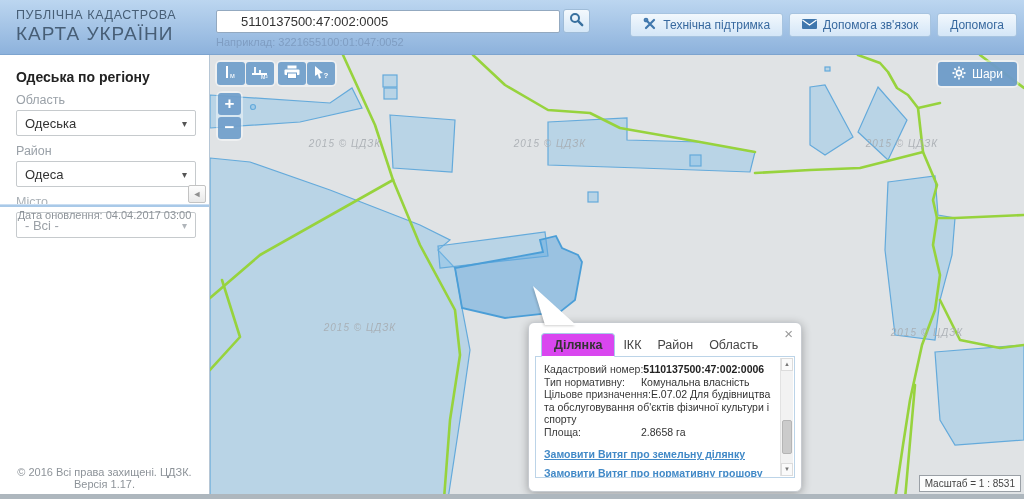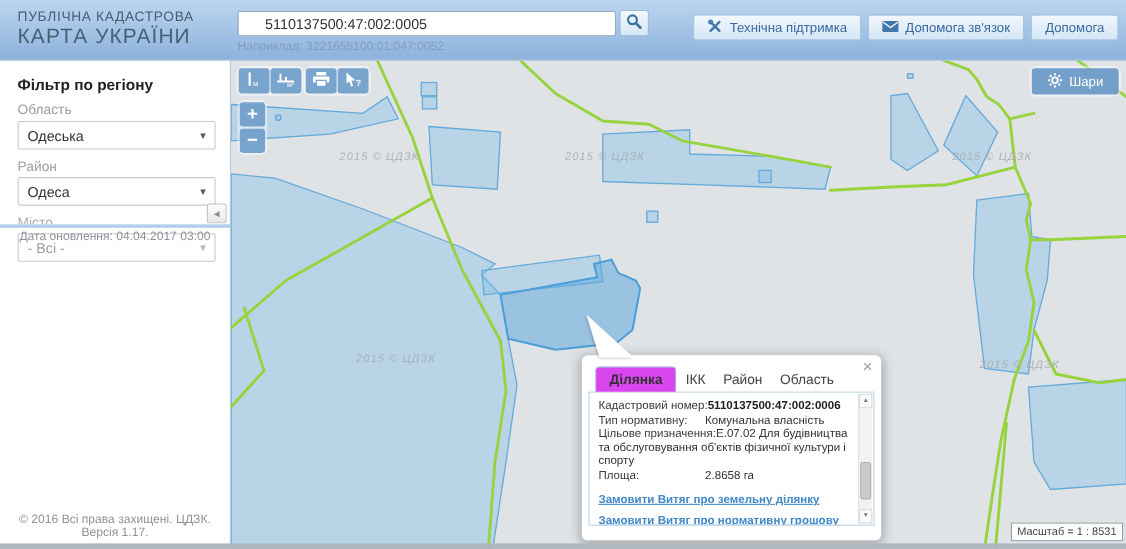--- a/index.html
+++ b/index.html
@@ -146,21 +146,21 @@
         <span>Допомога зв'язок</span>
       </button>
       <button class="hdr-btn">
         <span>Допомога</span>
       </button>
     </div>
   </div>
 
   <div class="sidebar">
     <div class="filter">
-      <div class="filter-title">Фільтр по регіону</div>
+      <div class="filter-title">Одеська по регіону</div>
       <div class="f-label">Область</div>
       <div class="sel-box">
         <span>Одеська</span>
         <span class="arrow">▾</span>
       </div>
       <div class="f-label">Район</div>
       <div class="sel-box">
         <span>Одеса</span>
         <span class="arrow">▾</span>
       </div>

